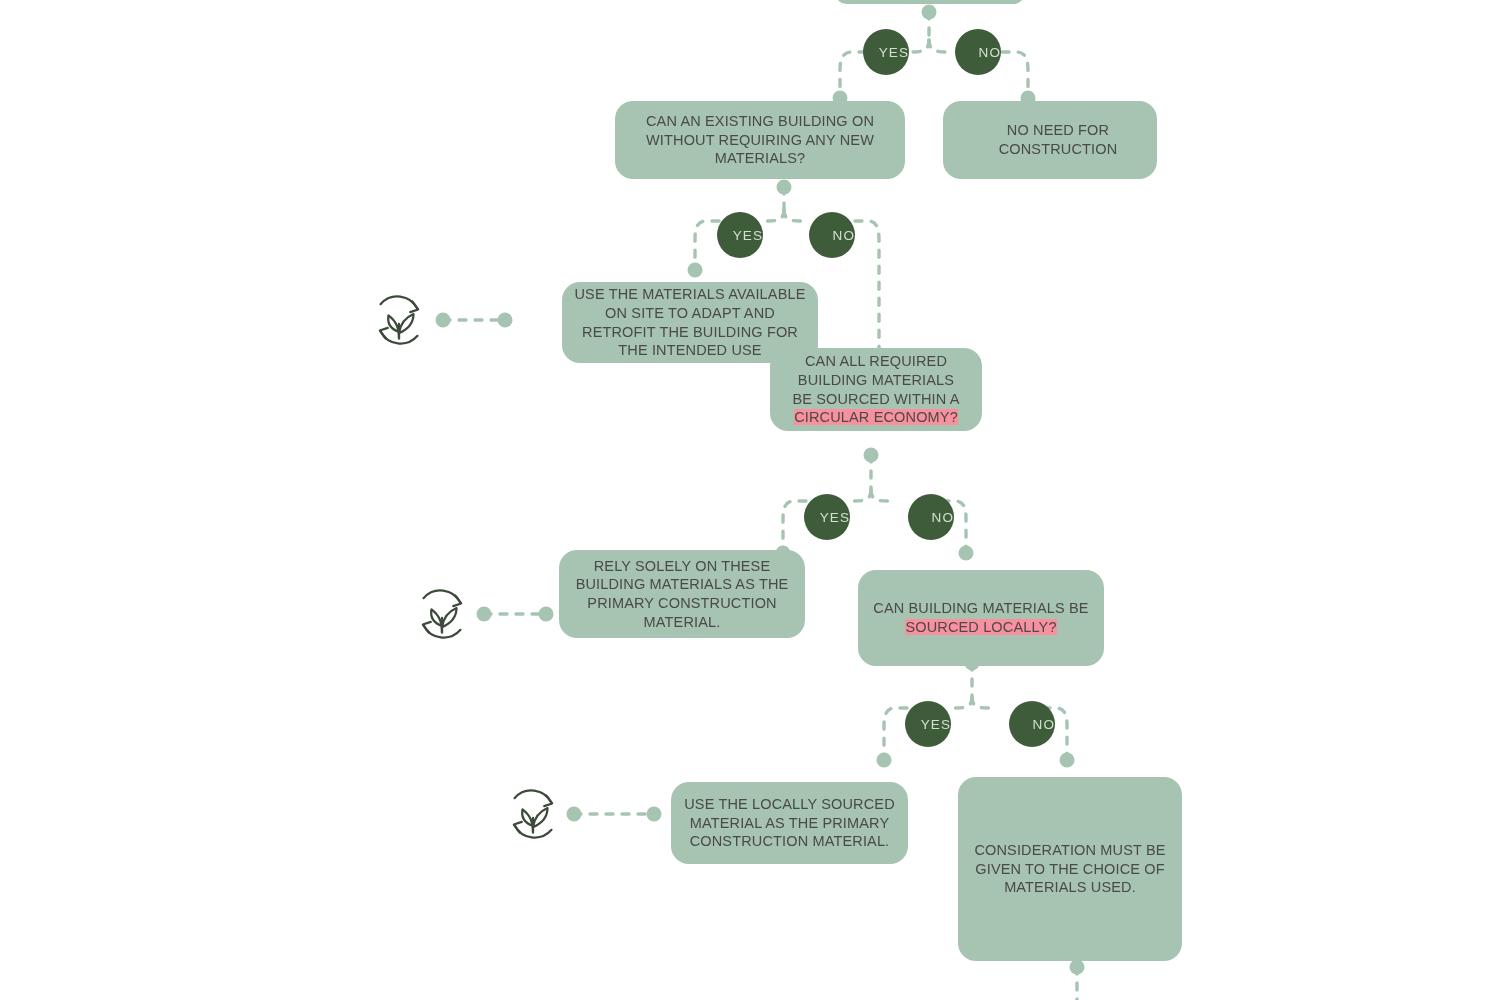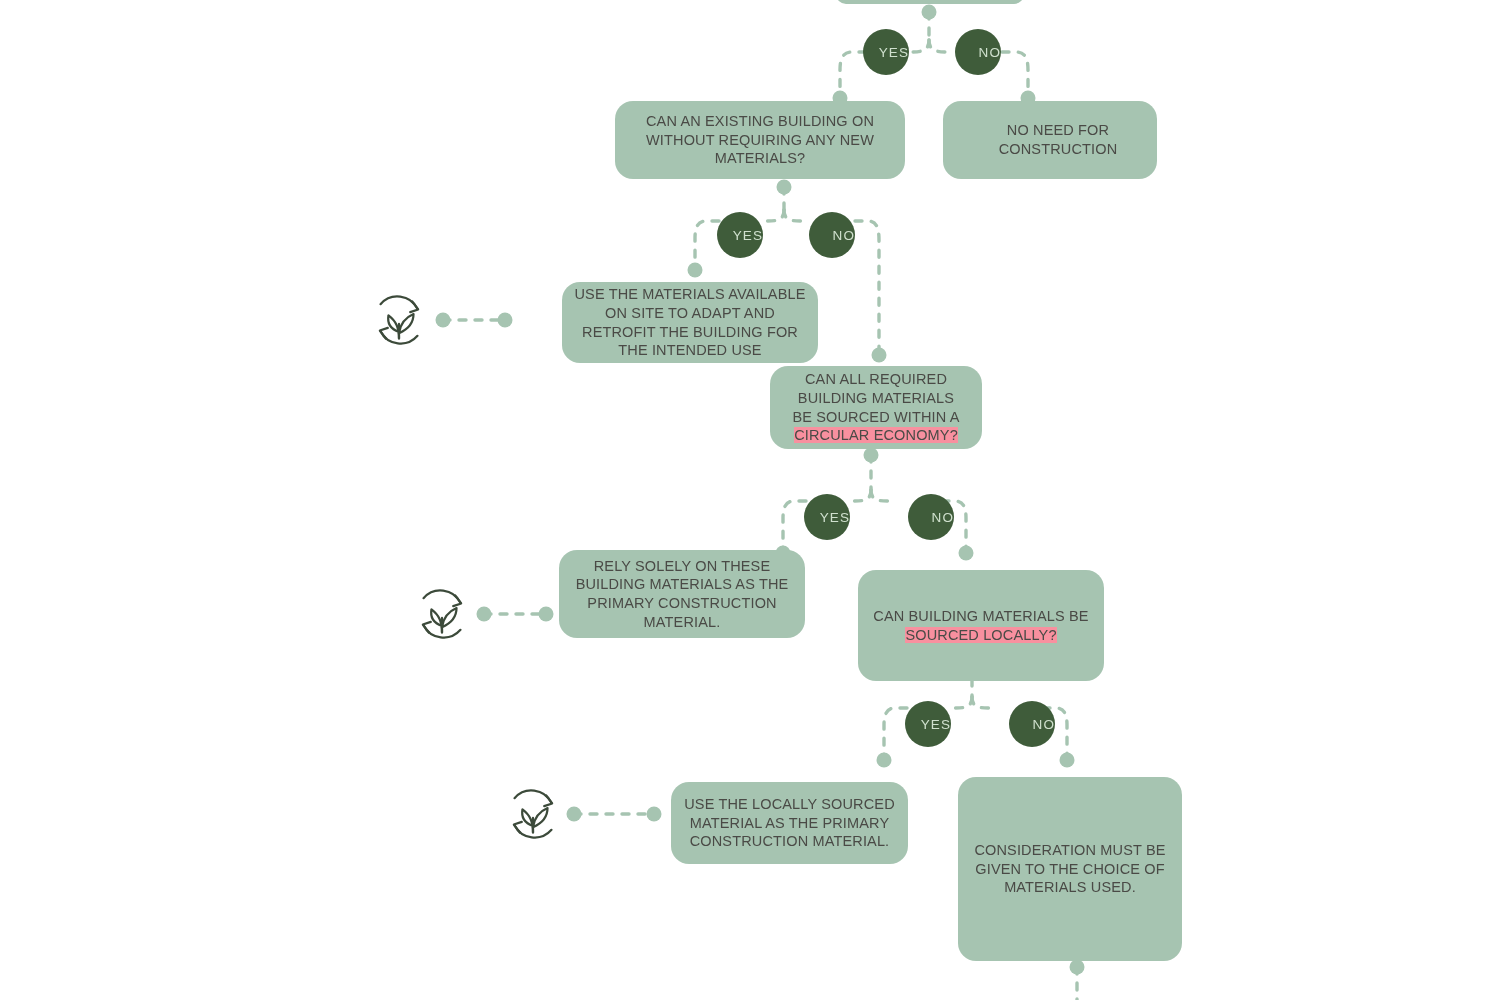--- a/index.html
+++ b/index.html
@@ -208,39 +208,39 @@
 
   <div class="node" style="left:522px; top:282px; width:256px; height:81px;margin-left:40px;">
     <div class="txt">
       <div>USE THE MATERIALS AVAILABLE</div>
       <div>ON SITE TO ADAPT AND</div>
       <div>RETROFIT THE BUILDING FOR</div>
       <div>THE INTENDED USE</div>
     </div>
   </div>
 
-  <div class="node" style="left:770px; top:366px; width:212px; height:83px;">
+  <div class="node" style="left:770px; top:348px; width:212px; height:83px;">
     <div class="txt">
       <div>CAN ALL REQUIRED</div>
       <div>BUILDING MATERIALS</div>
       <div>BE SOURCED WITHIN A</div>
       <div><span class="hl">CIRCULAR ECONOMY?</span></div>
     </div>
   </div>
 
   <div class="node" style="left:559px; top:550px; width:246px; height:88px;">
     <div class="txt">
       <div>RELY SOLELY ON THESE</div>
       <div>BUILDING MATERIALS AS THE</div>
       <div>PRIMARY CONSTRUCTION</div>
       <div>MATERIAL.</div>
     </div>
   </div>
 
-  <div class="node" style="left:858px; top:570px; width:246px; height:111px;">
+  <div class="node" style="left:858px; top:570px; width:246px; height:96px;">
     <div class="txt">
       <div>CAN BUILDING MATERIALS BE</div>
       <div><span class="hl">SOURCED LOCALLY?</span></div>
     </div>
   </div>
 
   <div class="node" style="left:671px; top:782px; width:237px; height:82px;">
     <div class="txt">
       <div>USE THE LOCALLY SOURCED</div>
       <div>MATERIAL AS THE PRIMARY</div>

